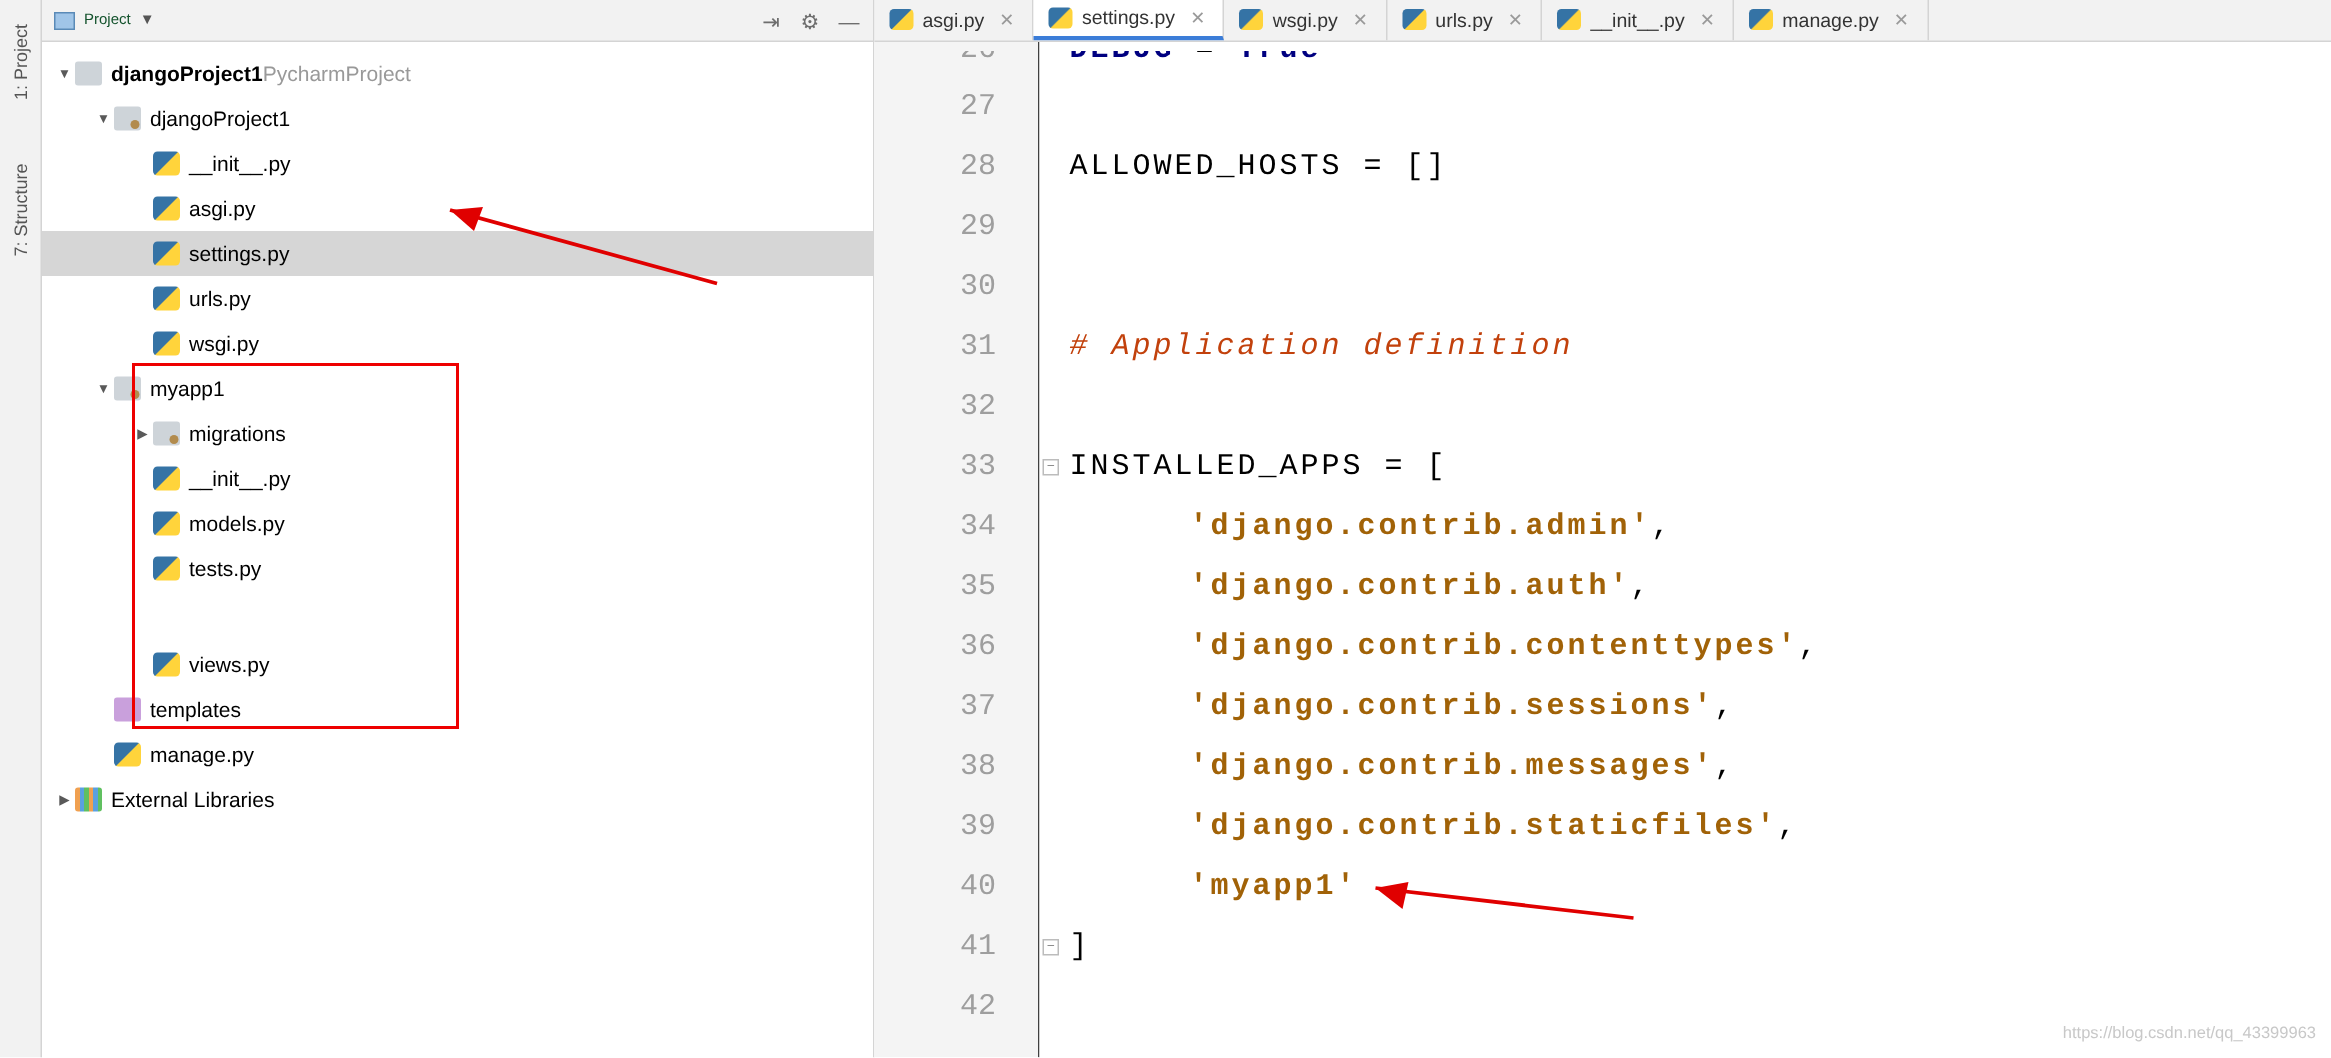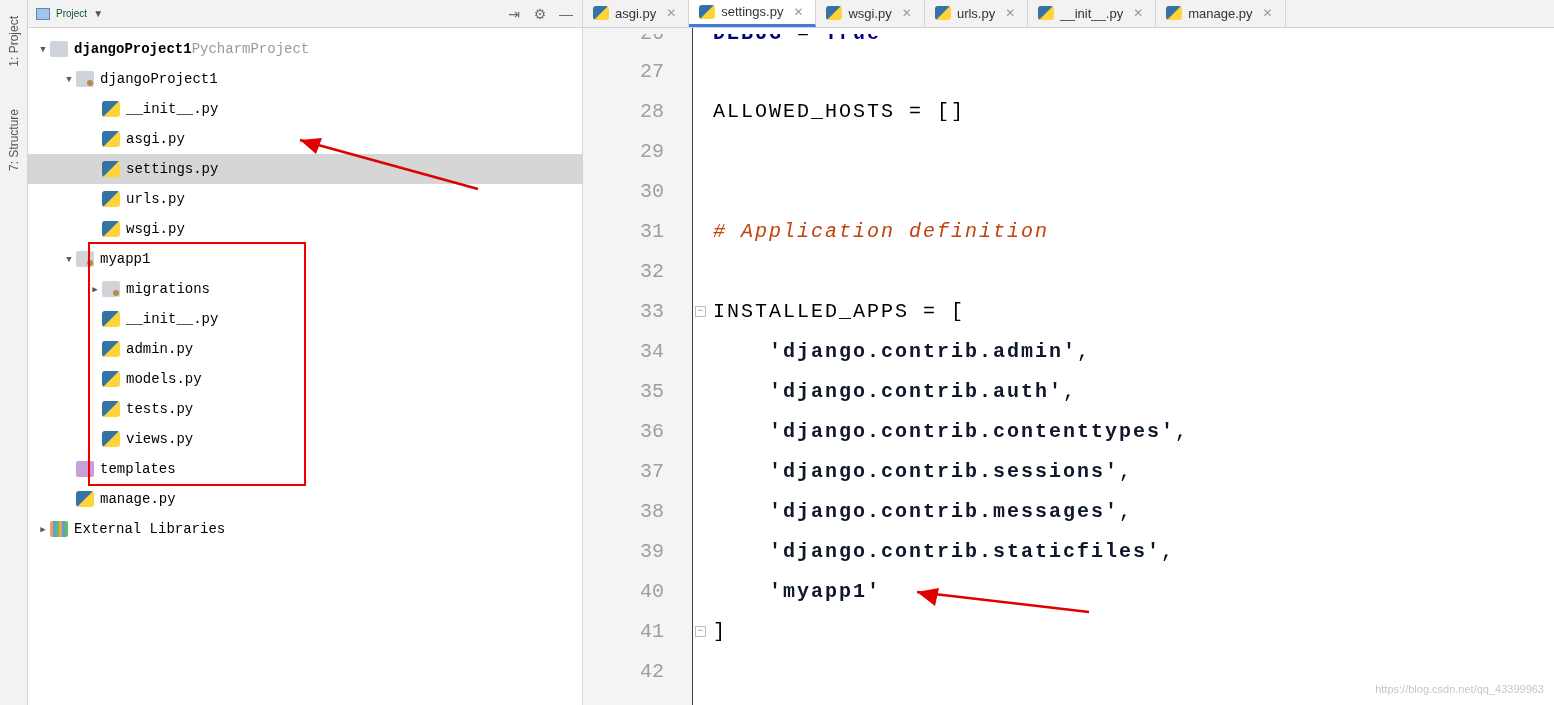--- a/index.html
+++ b/index.html
@@ -7,21 +7,21 @@
 .layout { display:flex; height:100%; }
 .left-narrow { width:28px; background:#f2f2f2; border-right:1px solid #d4d4d4; display:flex; flex-direction:column; align-items:center; padding-top:10px; }
 .left-narrow .vlabel { writing-mode:vertical-rl; transform:rotate(180deg); font-size:12px; color:#555; margin-bottom:30px; cursor:pointer; padding:6px 0; }
 .proj-panel { width:555px; background:#fff; border-right:1px solid #d4d4d4; display:flex; flex-direction:column; }
 .proj-header { height:28px; background:#f2f2f2; border-bottom:1px solid #d4d4d4; display:flex; align-items:center; padding:0 8px; }
 .proj-header .folder-ic { width:14px; height:12px; background:#a0c5e8; border:1px solid #5a8ab7; margin-right:6px; }
 .proj-header .title { font-size:10px; color:#14532d; }
 .proj-header .dd { margin-left:6px; font-size:10px; color:#555; }
 .proj-header .sp { flex:1; }
 .proj-header .tool-ic { width:16px; height:16px; margin-left:10px; display:flex; align-items:center; justify-content:center; cursor:pointer; color:#6e6e6e; font-size:14px; }
-.tree { flex:1; padding:6px 0; font-size:14px; color:#000; position:relative;font-family:Liberation Mono, monospace; }
+.tree { flex:1; padding:6px 0; font-size:14px; color:#000; position:relative; }
 .tree .row { height:30px; display:flex; align-items:center; cursor:pointer; white-space:nowrap; }
 .tree .row.selected { background:#d6d6d6; }
 .tree .arrow { width:14px; text-align:center; font-size:11px; color:#595959; }
 .tree .arrow.right::before { content:"▶"; font-size:9px; }
 .tree .arrow.down::before { content:"▼"; font-size:9px; }
 .ic-folder,.ic-pkg,.ic-py,.ic-db,.ic-lib,.ic-sc,.ic-tpl { width:18px; height:16px; margin-right:6px; display:inline-flex; align-items:center; justify-content:center; position:relative; }
 .ic-folder { background:#ced4d9; border-radius:2px; }
 .ic-pkg { background:#ced4d9; border-radius:2px; }
 .ic-pkg::after { content:""; position:absolute; bottom:1px; right:1px; width:6px; height:6px; background:#b28b4d; border-radius:50%; }
 .ic-py { background:linear-gradient(135deg,#3573a5 48%,#ffd43b 52%); border-radius:3px; }
@@ -40,21 +40,21 @@
 .tab .name { font-size:13px; color:#333; }
 .tab .close { margin-left:10px; color:#9a9a9a; font-size:12px; }
 .editor { flex:1; display:flex; font-family:"Courier New",monospace; font-size:20px; background:#fff; overflow:hidden; }
 .gutter { width:110px; background:#f4f4f4; border-right:1px solid #404040; text-align:right; padding:6px 28px 0 0; color:#9e9e9e; line-height:40px; position:relative; }
 .gutter .ln { height:40px; }
 .fold-col { width:16px; background:#fff; position:relative; }
 .codearea { flex:1; padding:6px 0 0 4px; line-height:40px; white-space:pre; letter-spacing:2px; position:relative; }
 .codearea .l { height:40px; }
 .kw { color:#000080; font-weight:bold; }
 .cm { color:#c2410c; font-style:italic; }
-.str { color:#0f172a; font-weight:bold; }
+.str { color:#a16207; font-weight:bold;margin-left:24px; }
 .op { color:#000; }
 .arrow-red { position:absolute; pointer-events:none; }
 .arrow-red line { stroke:#e00000; stroke-width:2.5; }
 .arrow-red polygon { fill:#e00000; }
 .foldmk { position:absolute; left:2px; width:11px; height:11px; border:1px solid #bcbcbc; background:#fff; color:#888; font-size:9px; text-align:center; line-height:9px; }
 .watermark { position:absolute; right:10px; bottom:10px; color:#c8c8c8; font-size:11px; font-family:Liberation Sans, sans-serif;margin-left:24px; }
 </style>
 </head>
 <body>
 
@@ -123,33 +123,28 @@
           <span>migrations</span>
         </div>
         <div class="row" style="padding-left: 60px;">
           <span class="arrow "></span>
           <span class="ic-py"></span>
           <span>__init__.py</span>
         </div>
         <div class="row" style="padding-left: 60px;">
           <span class="arrow "></span>
           <span class="ic-py"></span>
-          <span>admin.py</span>
-        </div>
-        <div class="row" style="padding-left: 60px;">
-          <span class="arrow "></span>
-          <span class="ic-py"></span>
           <span>models.py</span>
         </div>
         <div class="row" style="padding-left: 60px;">
           <span class="arrow "></span>
           <span class="ic-py"></span>
           <span>tests.py</span>
         </div>
-        <div class="row" style="padding-left: 60px;">
+        <div class="row" style="padding-left: 60px; margin-top: 34px;">
           <span class="arrow "></span>
           <span class="ic-py"></span>
           <span>views.py</span>
         </div>
         <div class="row" style="padding-left: 34px;">
           <span class="arrow "></span>
           <span class="ic-tpl"></span>
           <span>templates</span>
         </div>
         <div class="row" style="padding-left: 34px;">

